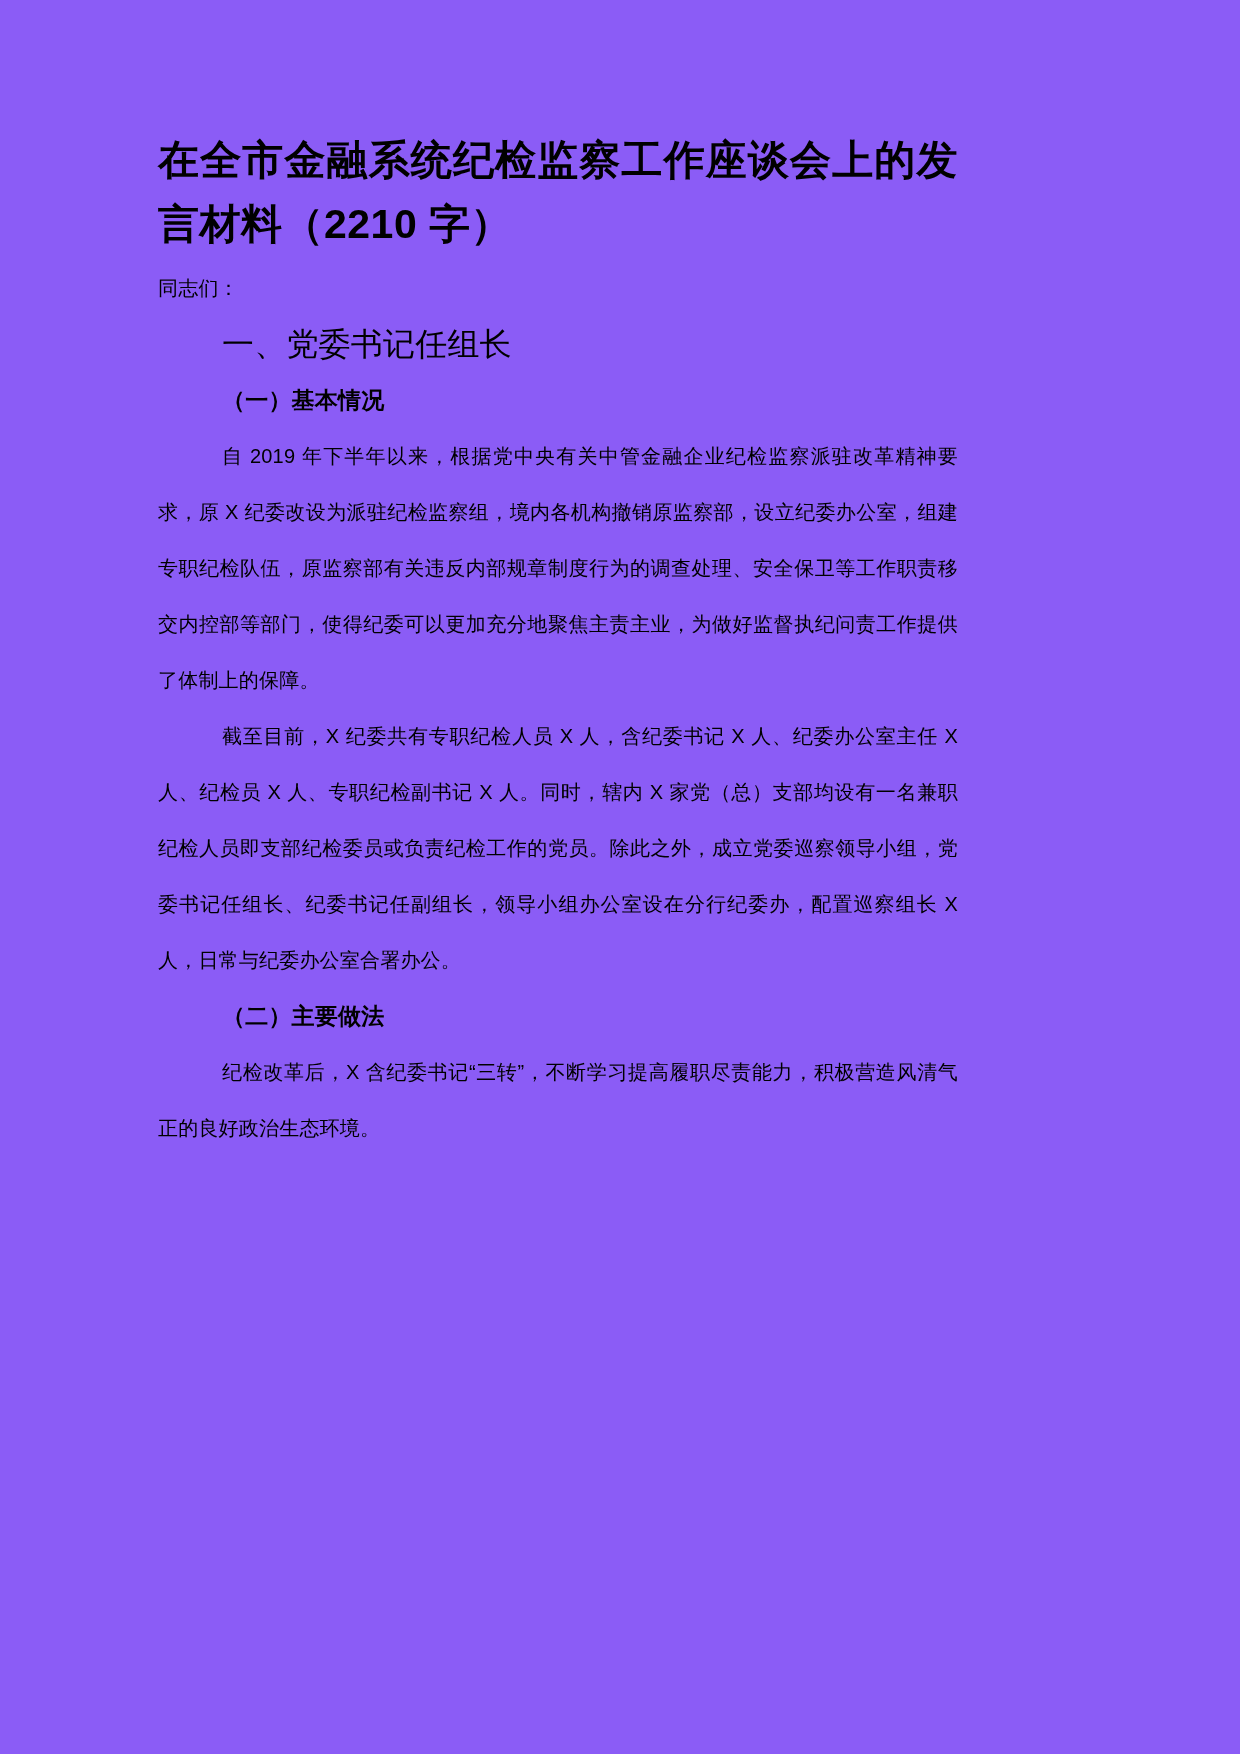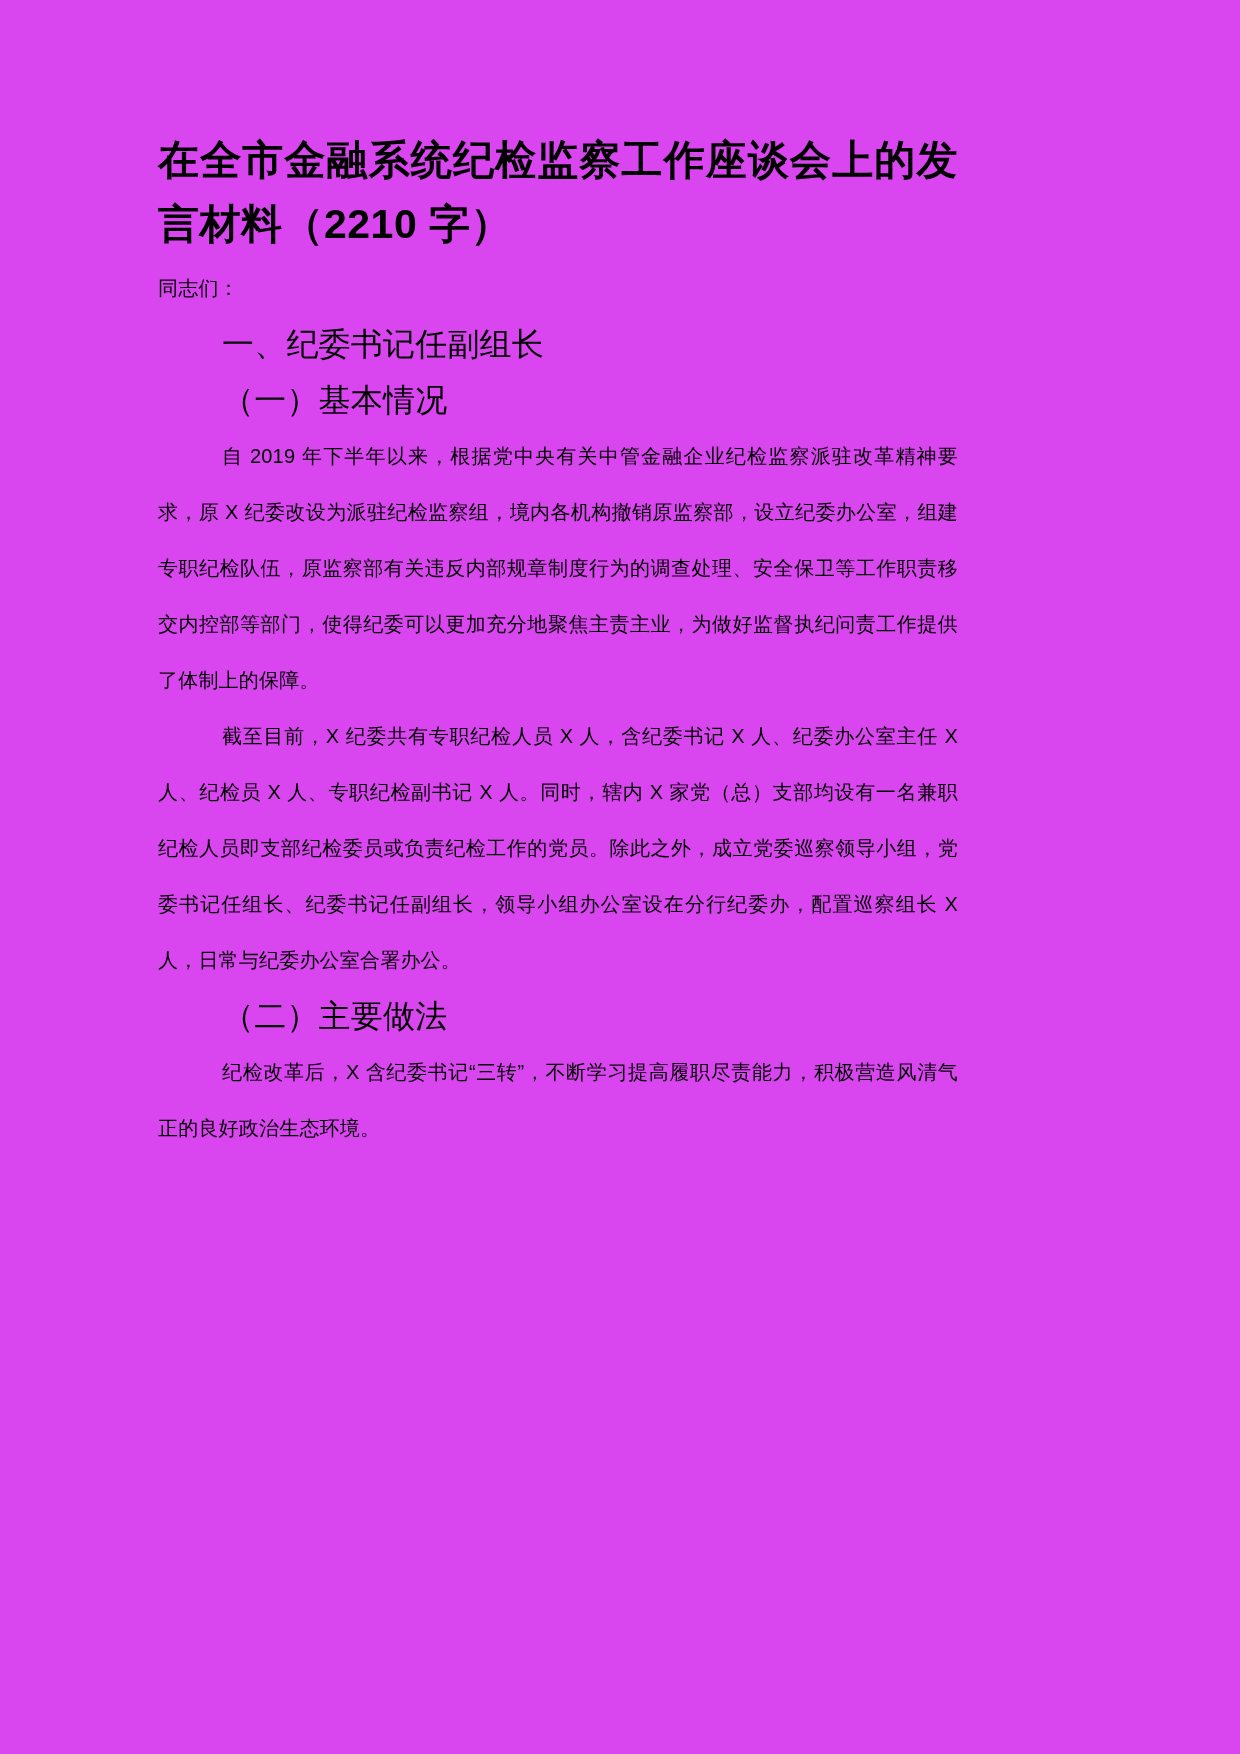--- a/index.html
+++ b/index.html
@@ -8,21 +8,21 @@
     background: #ffffff;
   }
   body {
     font-family: "Liberation Sans", "DejaVu Sans", sans-serif;
     color: #000000;
   }
   .page {
     position: relative;
     width: 1240px;
     height: 1754px;
-    background: #d946ef;
+    background: #8b5cf6;
     box-sizing: border-box;
     overflow: hidden;
   }
   .content {
     position: absolute;
     left: 158px;
     top: 128px;
     width: 800px;
   }
   .doc-title {
@@ -43,22 +43,22 @@
   }
   .heading-1 {
     font-size: 32px;
     font-weight: normal;
     line-height: 56px;
     margin: 0;
     text-indent: 64px;
     letter-spacing: 0.2px;
   }
   .heading-2 {
-    font-size: 32px;
-    font-weight: normal;
+    font-size: 23px;
+    font-weight: bold;
     line-height: 56px;
     margin: 0;
     text-indent: 64px;
     letter-spacing: 0.2px;
   }
   .para {
     font-size: 20px;
     font-weight: normal;
     line-height: 56px;
     margin: 0;
@@ -74,21 +74,21 @@
 <div class="page">
   <div class="content">
 
     <h1 class="doc-title">
       
       <span>在全市金融系统纪检监察工作座谈会上的</span><span>发言材料（2210 字）</span>
     </h1>
 
     <p class="salutation">同志们：</p>
 
-    <p class="heading-1">一、纪委书记任副组长</p>
+    <p class="heading-1">一、党委书记任组长</p>
 
     <p class="heading-2">（一）基本情况</p>
 
     <p class="para">自 2019 年下半年以来，根据党中央有关中管金融企业纪检监察派驻改革精神要求，原 X 纪委改设为派驻纪检监察组，境内各机构撤销原监察部，设立纪委办公室，组建专职纪检队伍，原监察部有关违反内部规章制度行为的调查处理、安全保卫等工作职责移交内控部等部门，使得纪委可以更加充分地聚焦主责主业，为做好监督执纪问责工作提供了体制上的保障。</p>
 
     <p class="para">截至目前，X 纪委共有专职纪检人员 X 人，含纪委书记 X 人、纪委办公室主任 X 人、纪检员 X 人、专职纪检副书记 X 人。同时，辖内 X 家党（总）支部均设有一名兼职纪检人员即支部纪检委员或负责纪检工作的党员。除此之外，成立党委巡察领导小组，党委书记任组长、纪委书记任副组长，领导小组办公室设在分行纪委办，配置巡察组长 X 人，日常与纪委办公室合署办公。</p>
 
     <p class="heading-2">（二）主要做法</p>
 
     <p class="para">纪检改革后，X 含纪委书记“三转”，不断学习提高履职尽责能力，积极营造风清气正的良好政治生态环境。</p>

